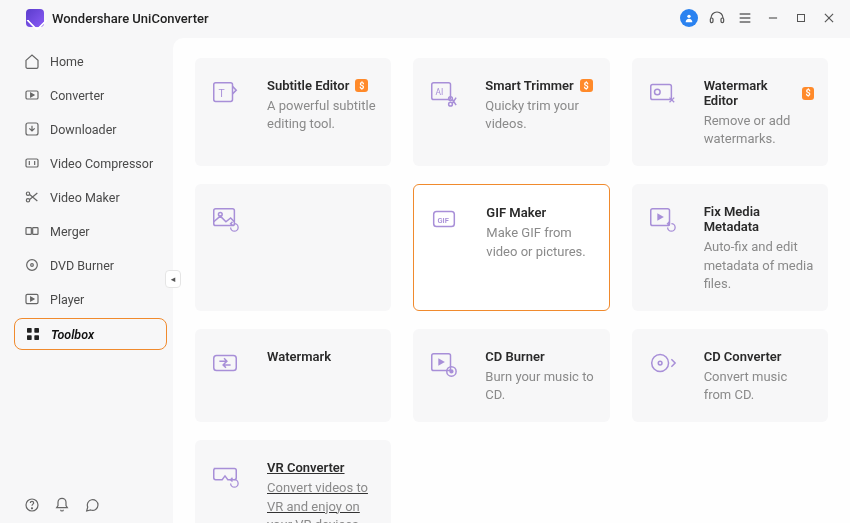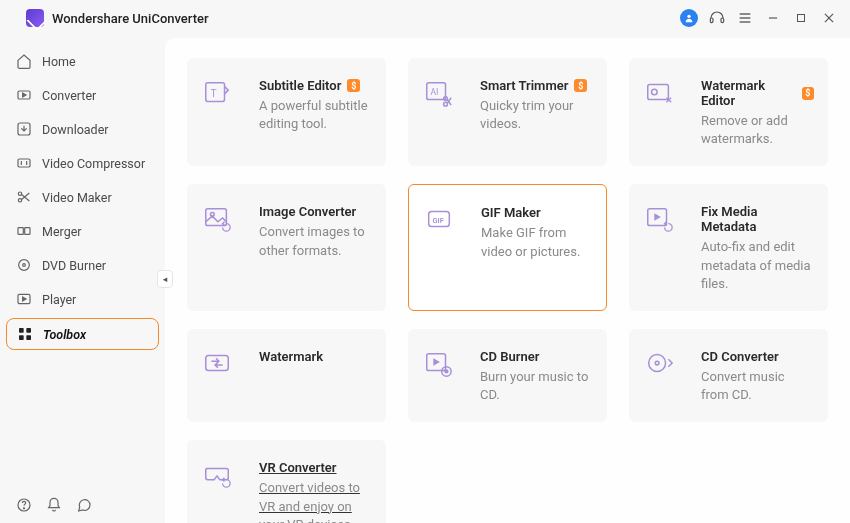--- a/index.html
+++ b/index.html
@@ -5,21 +5,21 @@
 * { margin: 0; padding: 0; box-sizing: border-box; font-family: -apple-system, "Segoe UI", Roboto, sans-serif; }
 body { width: 850px; height: 523px; background: #f7f7f8; overflow: hidden; font-size: 12px; color: #333; }
 .titlebar { height: 36px; display: flex; align-items: center; padding: 0 12px; margin-left: 14px; }
 .logo { width: 18px; height: 18px; border-radius: 4px; background: linear-gradient(135deg,#5b3ccc,#8a5cf6); margin-right: 8px; position: relative; }
 .logo::after { content: ""; position: absolute; top: 3px; left: 3px; width: 12px; height: 12px; border: 2px solid #fff; border-radius: 3px; transform: rotate(45deg); border-top-color: transparent; border-left-color: transparent; }
 .app-title { font-size: 13px; font-weight: 500; color: #222; }
 .titlebar-right { margin-left: auto; display: flex; align-items: center; gap: 10px; }
 .tb-icon { width: 18px; height: 18px; display: flex; align-items: center; justify-content: center; color: #555; cursor: pointer; }
 .tb-user { width: 18px; height: 18px; border-radius: 50%; background: #2a82f0; display: flex; align-items: center; justify-content: center; }
 .tb-user svg { width: 10px; height: 10px; }
-.window { display: flex; height: 487px; }
+.window { display: flex; height: 487px; padding-left: 8px; }
 .sidebar { width: 165px; padding: 10px 6px; display: flex; flex-direction: column; position: relative; }
 .nav-item { display: flex; align-items: center; gap: 10px; padding: 7px 10px; border-radius: 8px; cursor: pointer; color: #4a4a4a; font-size: 12.5px; margin-bottom: 4px; }
 .nav-item .ni-icon { width: 16px; height: 16px; flex-shrink: 0; display: flex; align-items: center; justify-content: center; }
 .nav-item.active { border: 1.5px solid #f08a2d; color: #111; font-weight: 600; font-style: italic; }
 .sidebar-bottom { margin-top: auto; display: flex; gap: 14px; padding: 8px 10px 0; }
 .sb-icon { width: 16px; height: 16px; color: #555; cursor: pointer; }
 .collapse-btn { position: absolute; right: -8px; top: 234px; width: 16px; height: 18px; background: #fff; border: 1px solid #e5e5e5; border-radius: 4px; display: flex; align-items: center; justify-content: center; font-size: 9px; color: #555; cursor: pointer; }
 .main { flex: 1; background: #fefefe; border-top-left-radius: 10px; margin-top: 2px; padding: 20px 22px; overflow: auto; }
 .grid { display: grid; grid-template-columns: repeat(3, 1fr); gap: 18px 22px; }
 .card { background: #f7f7f8; border-radius: 6px; padding: 18px 14px 18px 14px; display: flex; gap: 14px; cursor: pointer; min-height: 78px; }
@@ -246,26 +246,20 @@
       <div class="card">
         <div class="card-icon">
             <svg viewBox="0 0 32 32" width="30" height="30" fill="none" stroke="#a88fd8" stroke-width="1.6">
               <rect x="4" y="6" width="22" height="18" rx="2"></rect>
               <circle cx="11" cy="12" r="2"></circle>
               <path d="M4 20l7-6 6 6 5-4 4 4"></path>
               <path d="M22 26a4 4 0 104-4" stroke-width="1.4"></path>
               <path d="M24 20l-2 2 2 2"></path>
             </svg>
           </div>
-        <div class="card-body">
-          <div class="card-title">
-              <span>Image Converter</span>
-            </div>
-          <div class="card-desc">Convert images to other formats.</div>
-        </div>
       </div>
 
       <div class="card selected">
         <div class="card-icon">
             <svg viewBox="0 0 32 32" width="30" height="30" fill="none" stroke="#a88fd8" stroke-width="1.6">
               <rect x="5" y="8" width="22" height="16" rx="3"></rect>
               <text x="9" y="20" font-size="8" fill="#a88fd8" stroke="none" font-weight="600">GIF</text>
             </svg>
           </div>
         <div class="card-body">

